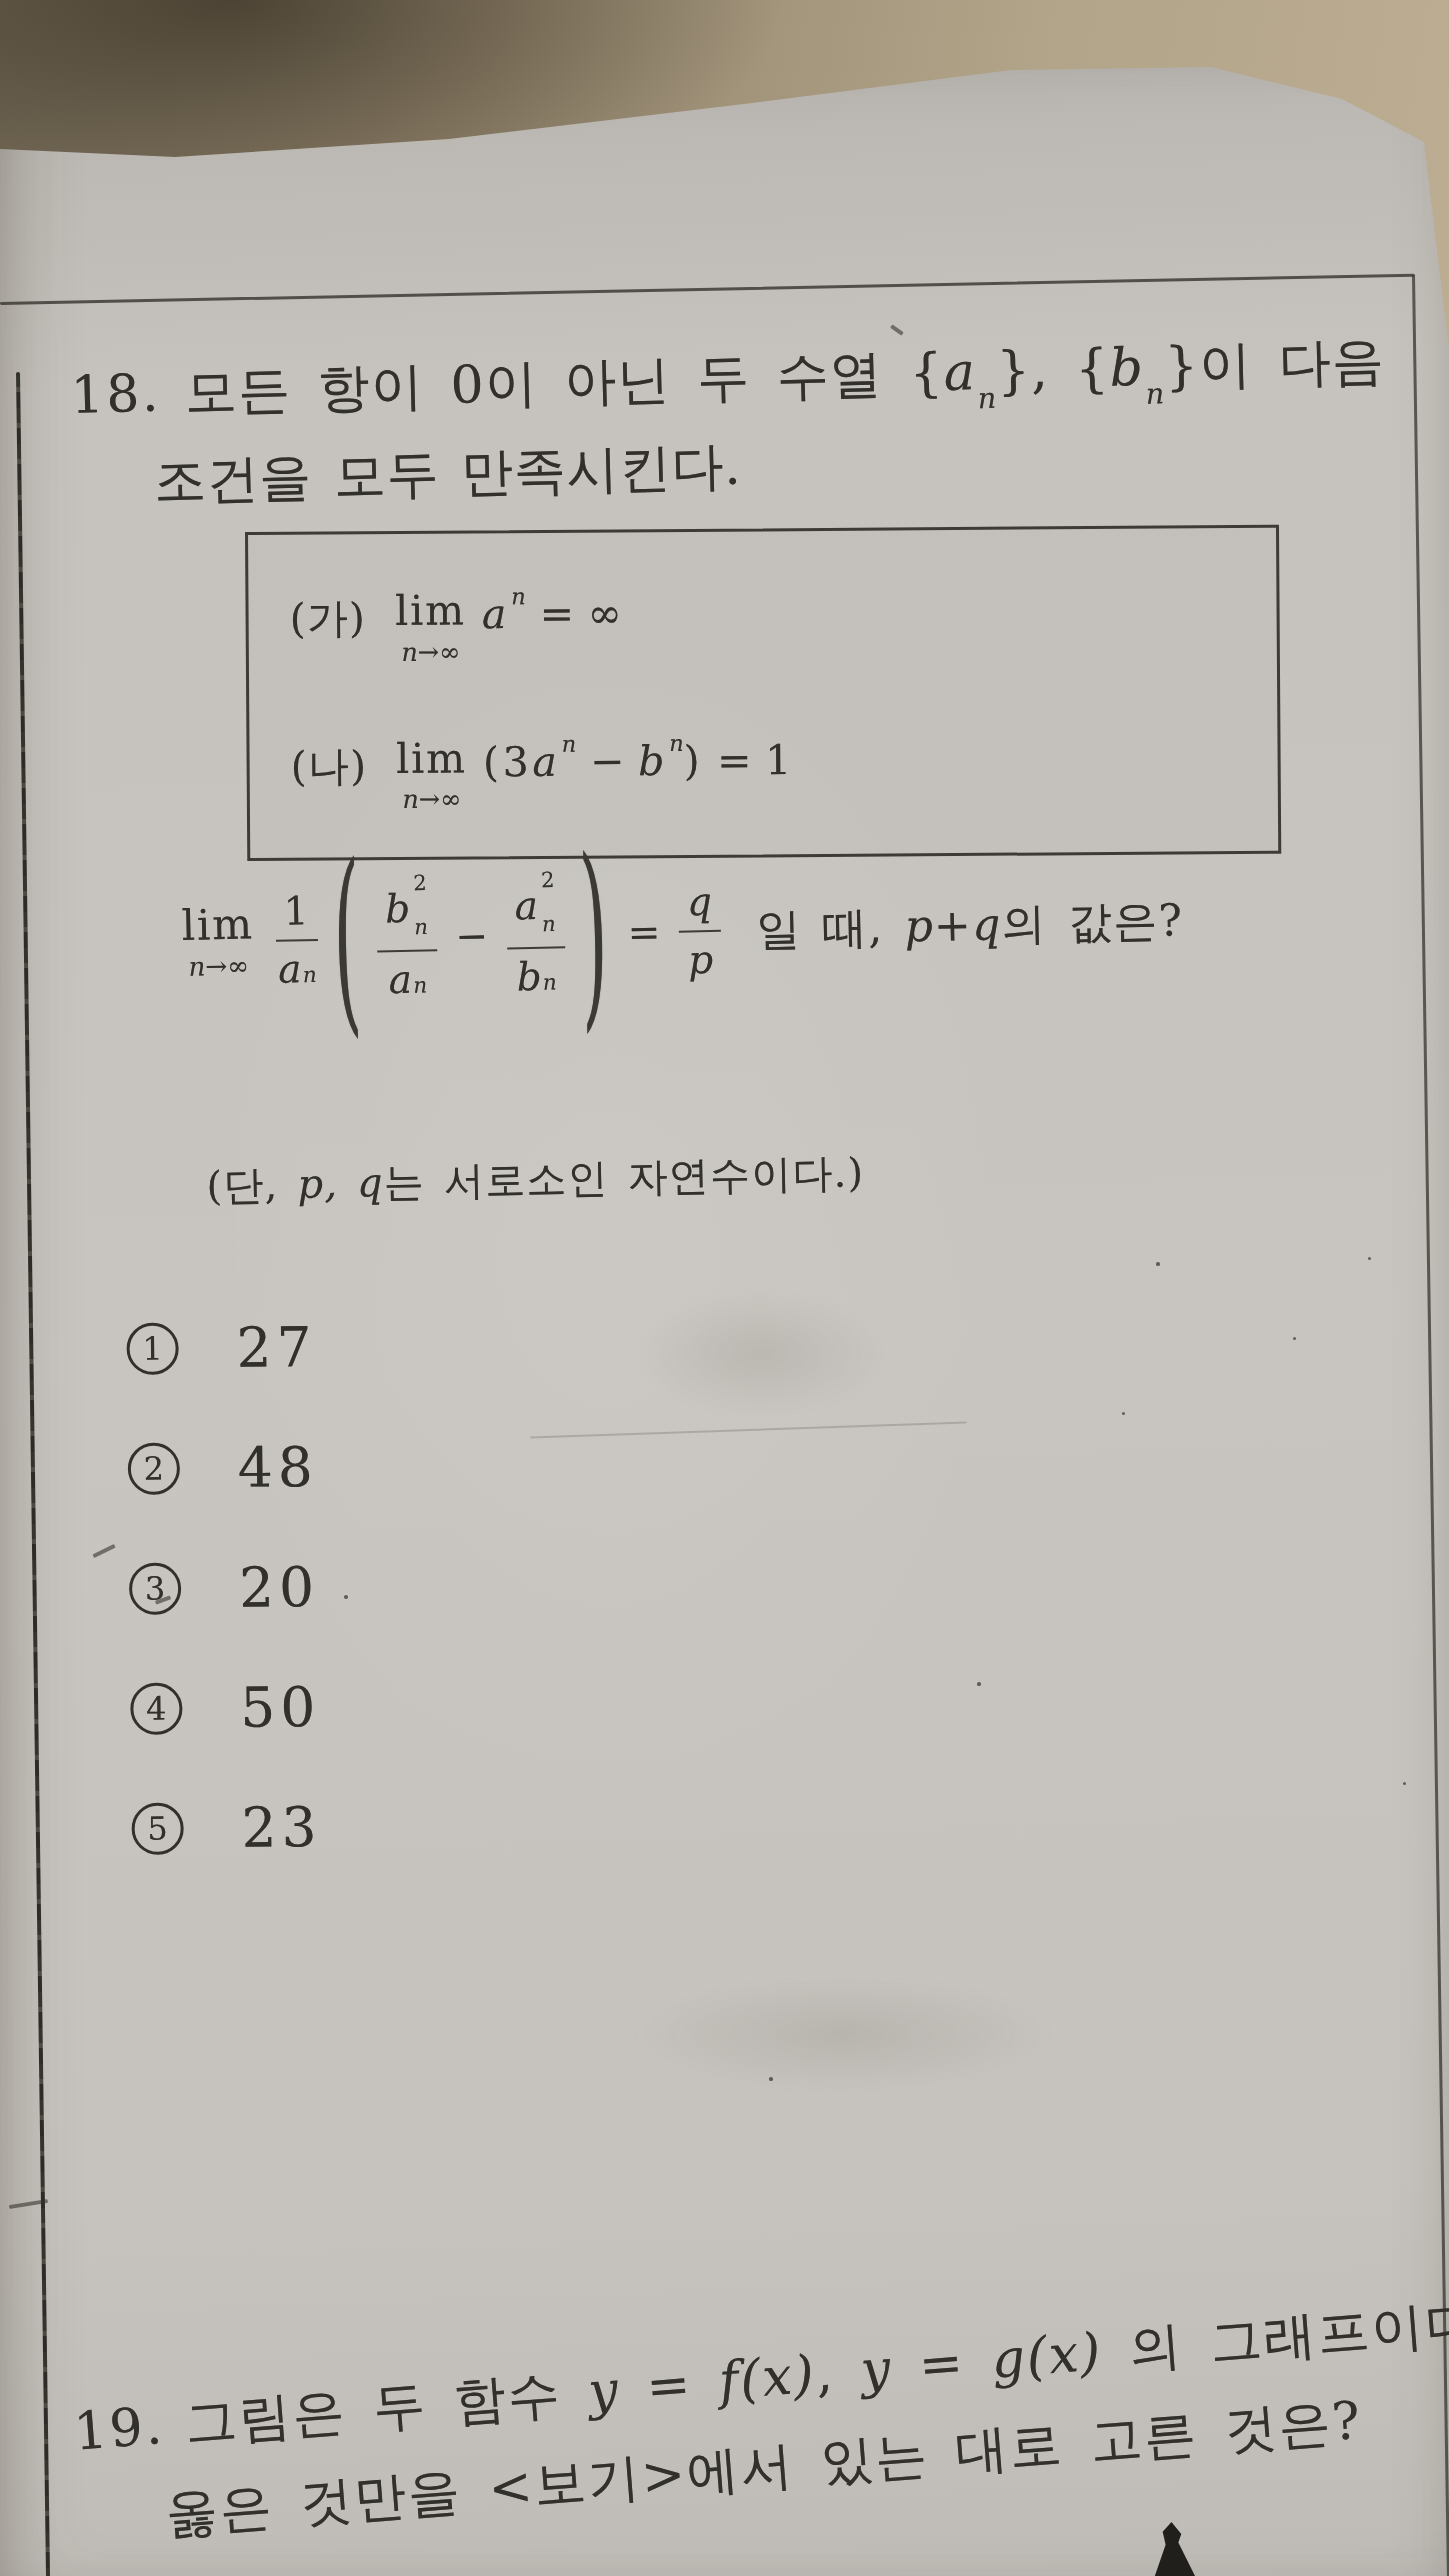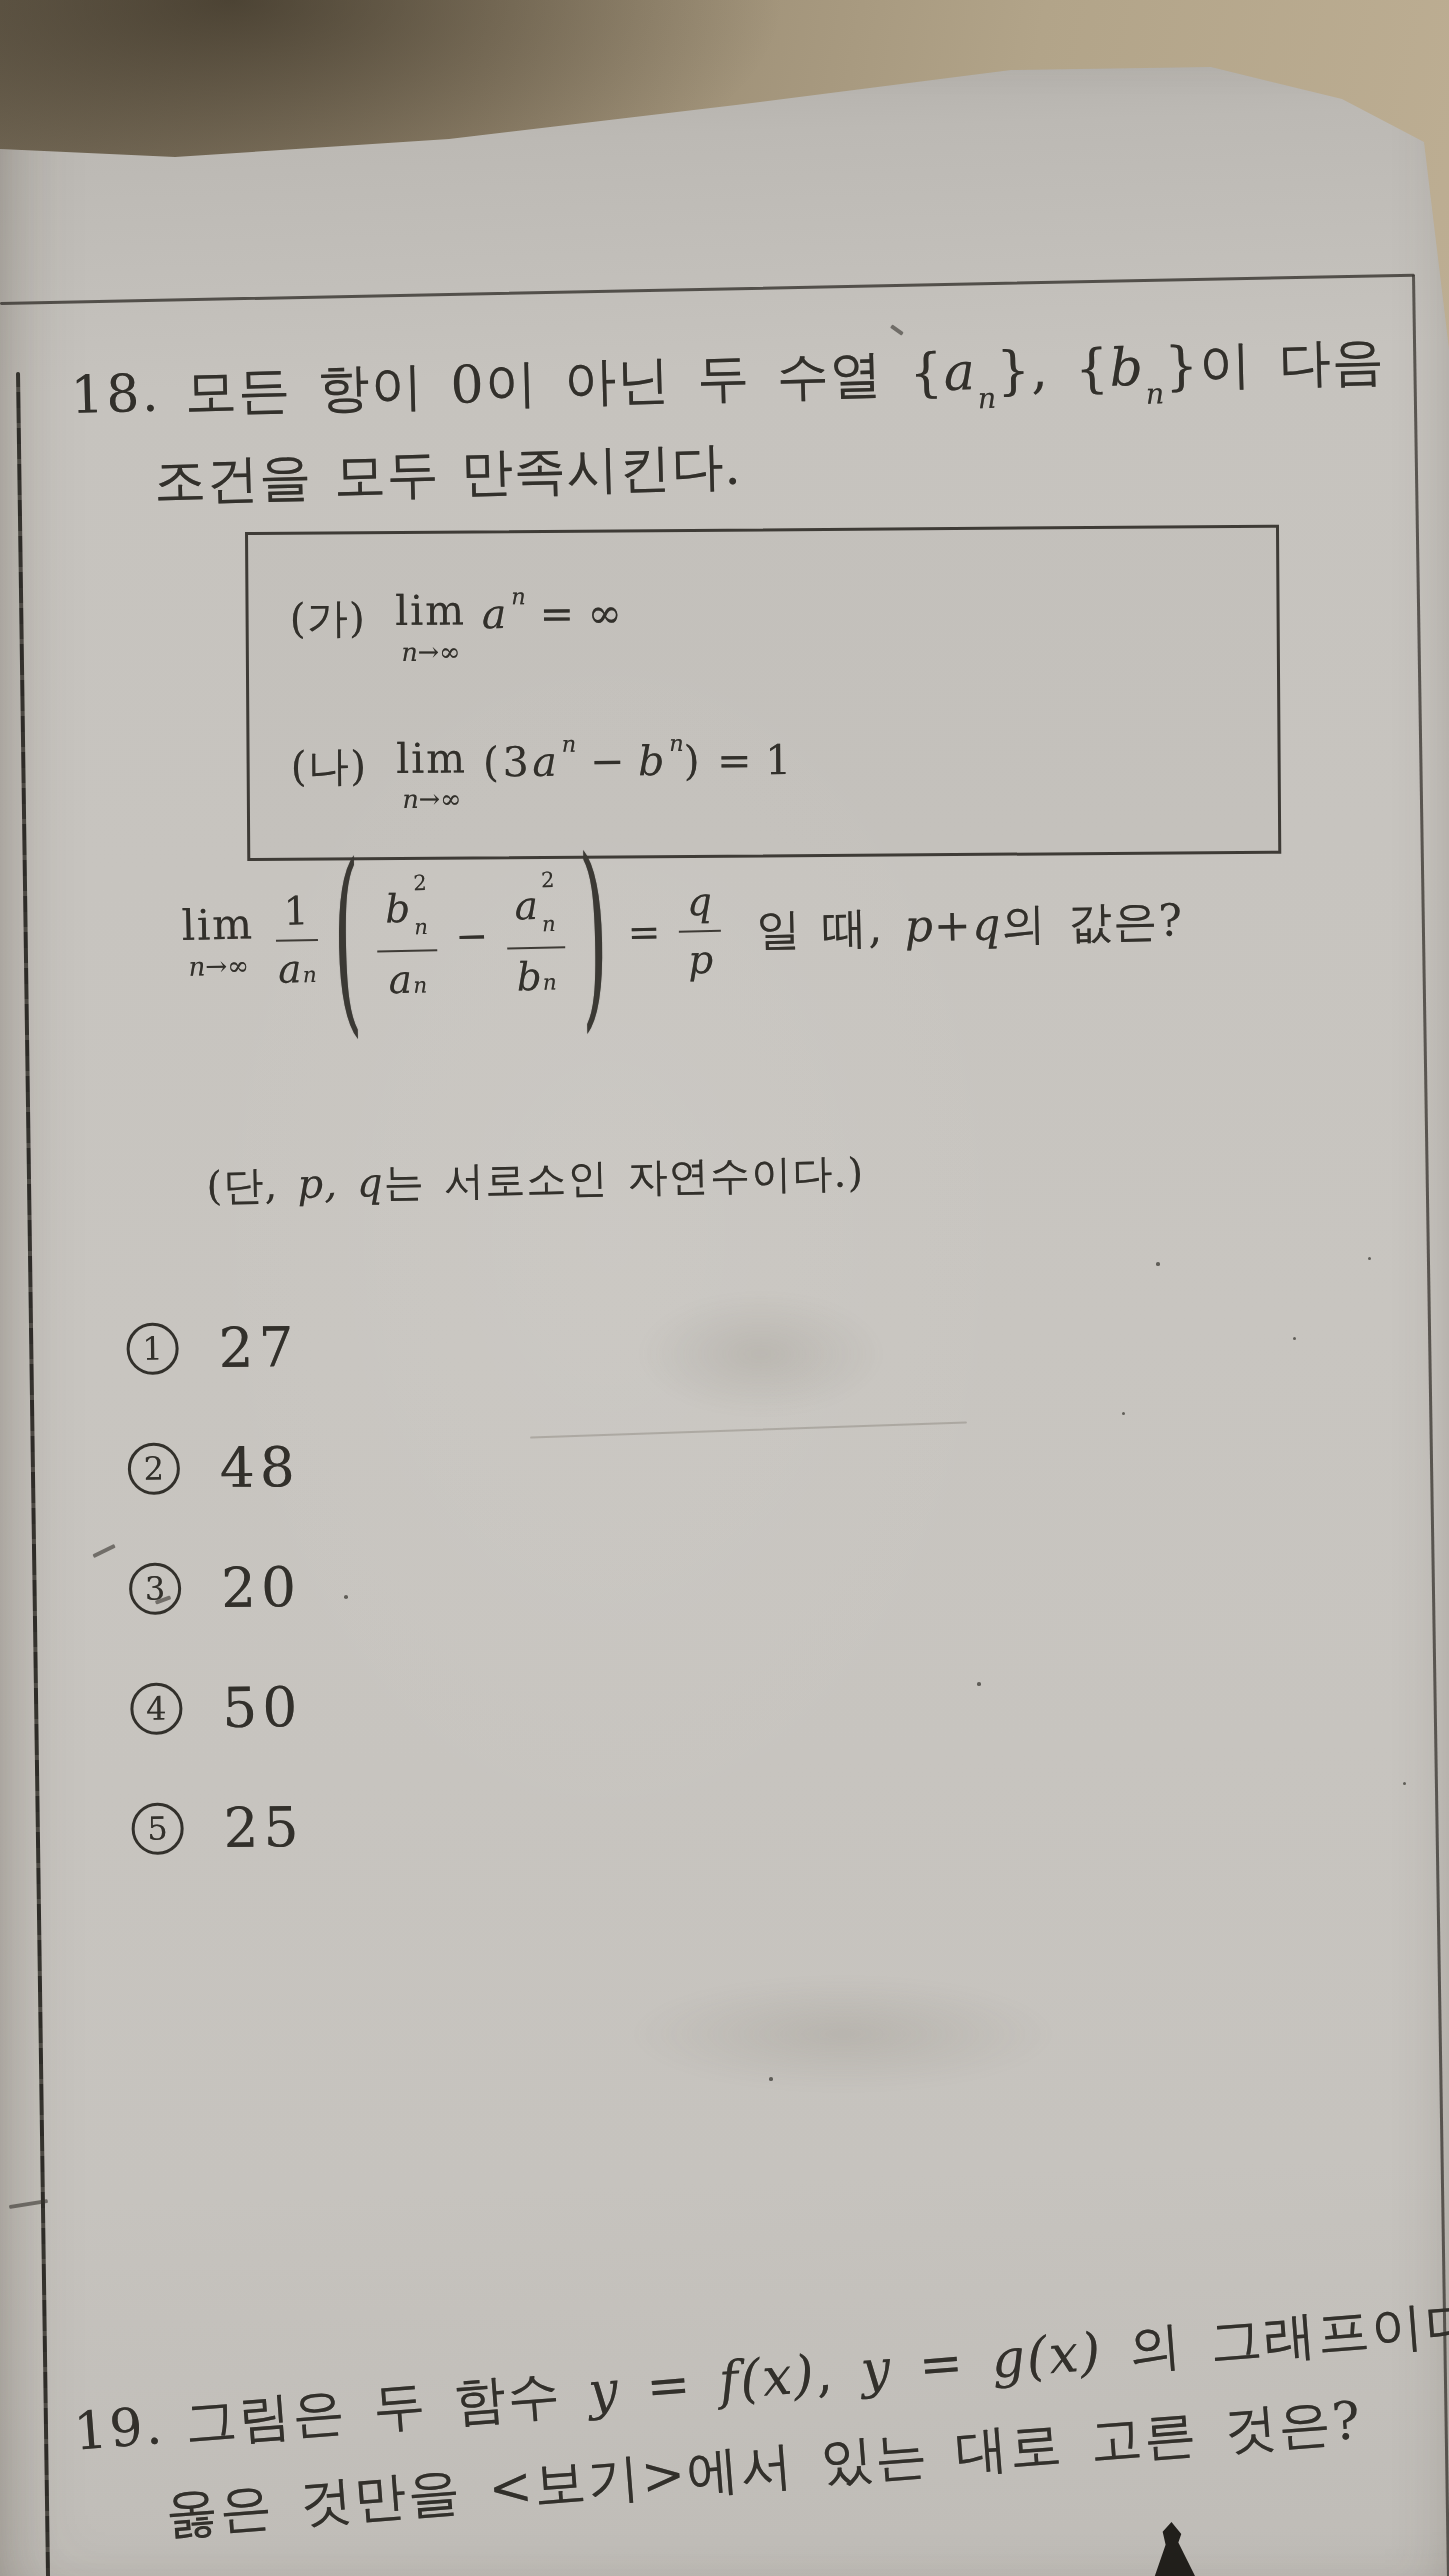--- a/index.html
+++ b/index.html
@@ -64,21 +64,21 @@
   .expr .op{margin:0 11.2px;}
   .expr .tail{font-size:44px;margin-left:27.5px;letter-spacing:1.2px;word-spacing:6.2px;}
   .constraint{position:absolute;left:206px;top:1159px;font-size:40px;letter-spacing:1.2px;word-spacing:5px;
     transform:rotate(-1.2deg);transform-origin:left top;white-space:nowrap;}
   
   .choices{position:absolute;left:126px;top:1289px;transform:rotate(-0.6deg);transform-origin:left top;}
   .choice{display:flex;align-items:center;height:120px;}
   .marker{width:52px;height:52px;border:3.1px solid var(--ink,#32302b);border-radius:50%;
     display:flex;align-items:center;justify-content:center;font-size:32px;box-sizing:border-box;
     text-shadow:0 0 0.6px rgba(50,48,43,.55);}
-  .choice .value{margin-left:40px;font-size:55px;letter-spacing:5px;}
+  .choice .value{margin-left:58px;font-size:55px;letter-spacing:5px;}
   
   .q19{position:absolute;left:72px;top:2406px;width:1560px;transform:rotate(-4.5deg);transform-origin:left top;
     font-size:52px;letter-spacing:1.9px;word-spacing:8.7px;line-height:1;}
   .q19 .l1{white-space:nowrap;}
   .q19 .qnum{margin-right:21px;letter-spacing:2.5px;}
   .q19 .l2{margin:37px 0 0 85px;white-space:nowrap;}
   
   .smudge{position:absolute;border-radius:50%;filter:blur(4.4px);background:radial-gradient(closest-side,rgba(110,104,92,.16),transparent 75%);}
   .scratch{position:absolute;height:1.9px;background:rgba(105,100,90,.30);border-radius:1.2px;}
   .speck{position:absolute;border-radius:50%;background:rgba(40,38,33,.65);}
@@ -208,21 +208,21 @@
       <div class="choice">
         <span class="marker">
             <span>4</span>
           </span>
         <span class="value">50</span>
       </div>
       <div class="choice">
         <span class="marker">
             <span>5</span>
           </span>
-        <span class="value">25</span>
+        <span class="value">23</span>
       </div>
     </div>
 
     <section class="q19 ink">
       <div class="l1">
         <span class="qnum">19.</span><span>그림은 두 함수 </span><span class="mi">y = f(x)</span><span>, </span><span class="mi">y = g(x)</span><span> 의 그래프이다.</span>
       </div>
       <div class="l2"><span>옳은 것만을 </span><span>&lt;보기&gt;</span><span>에서 있는 대로 고른 것은?</span></div>
     </section>
 

